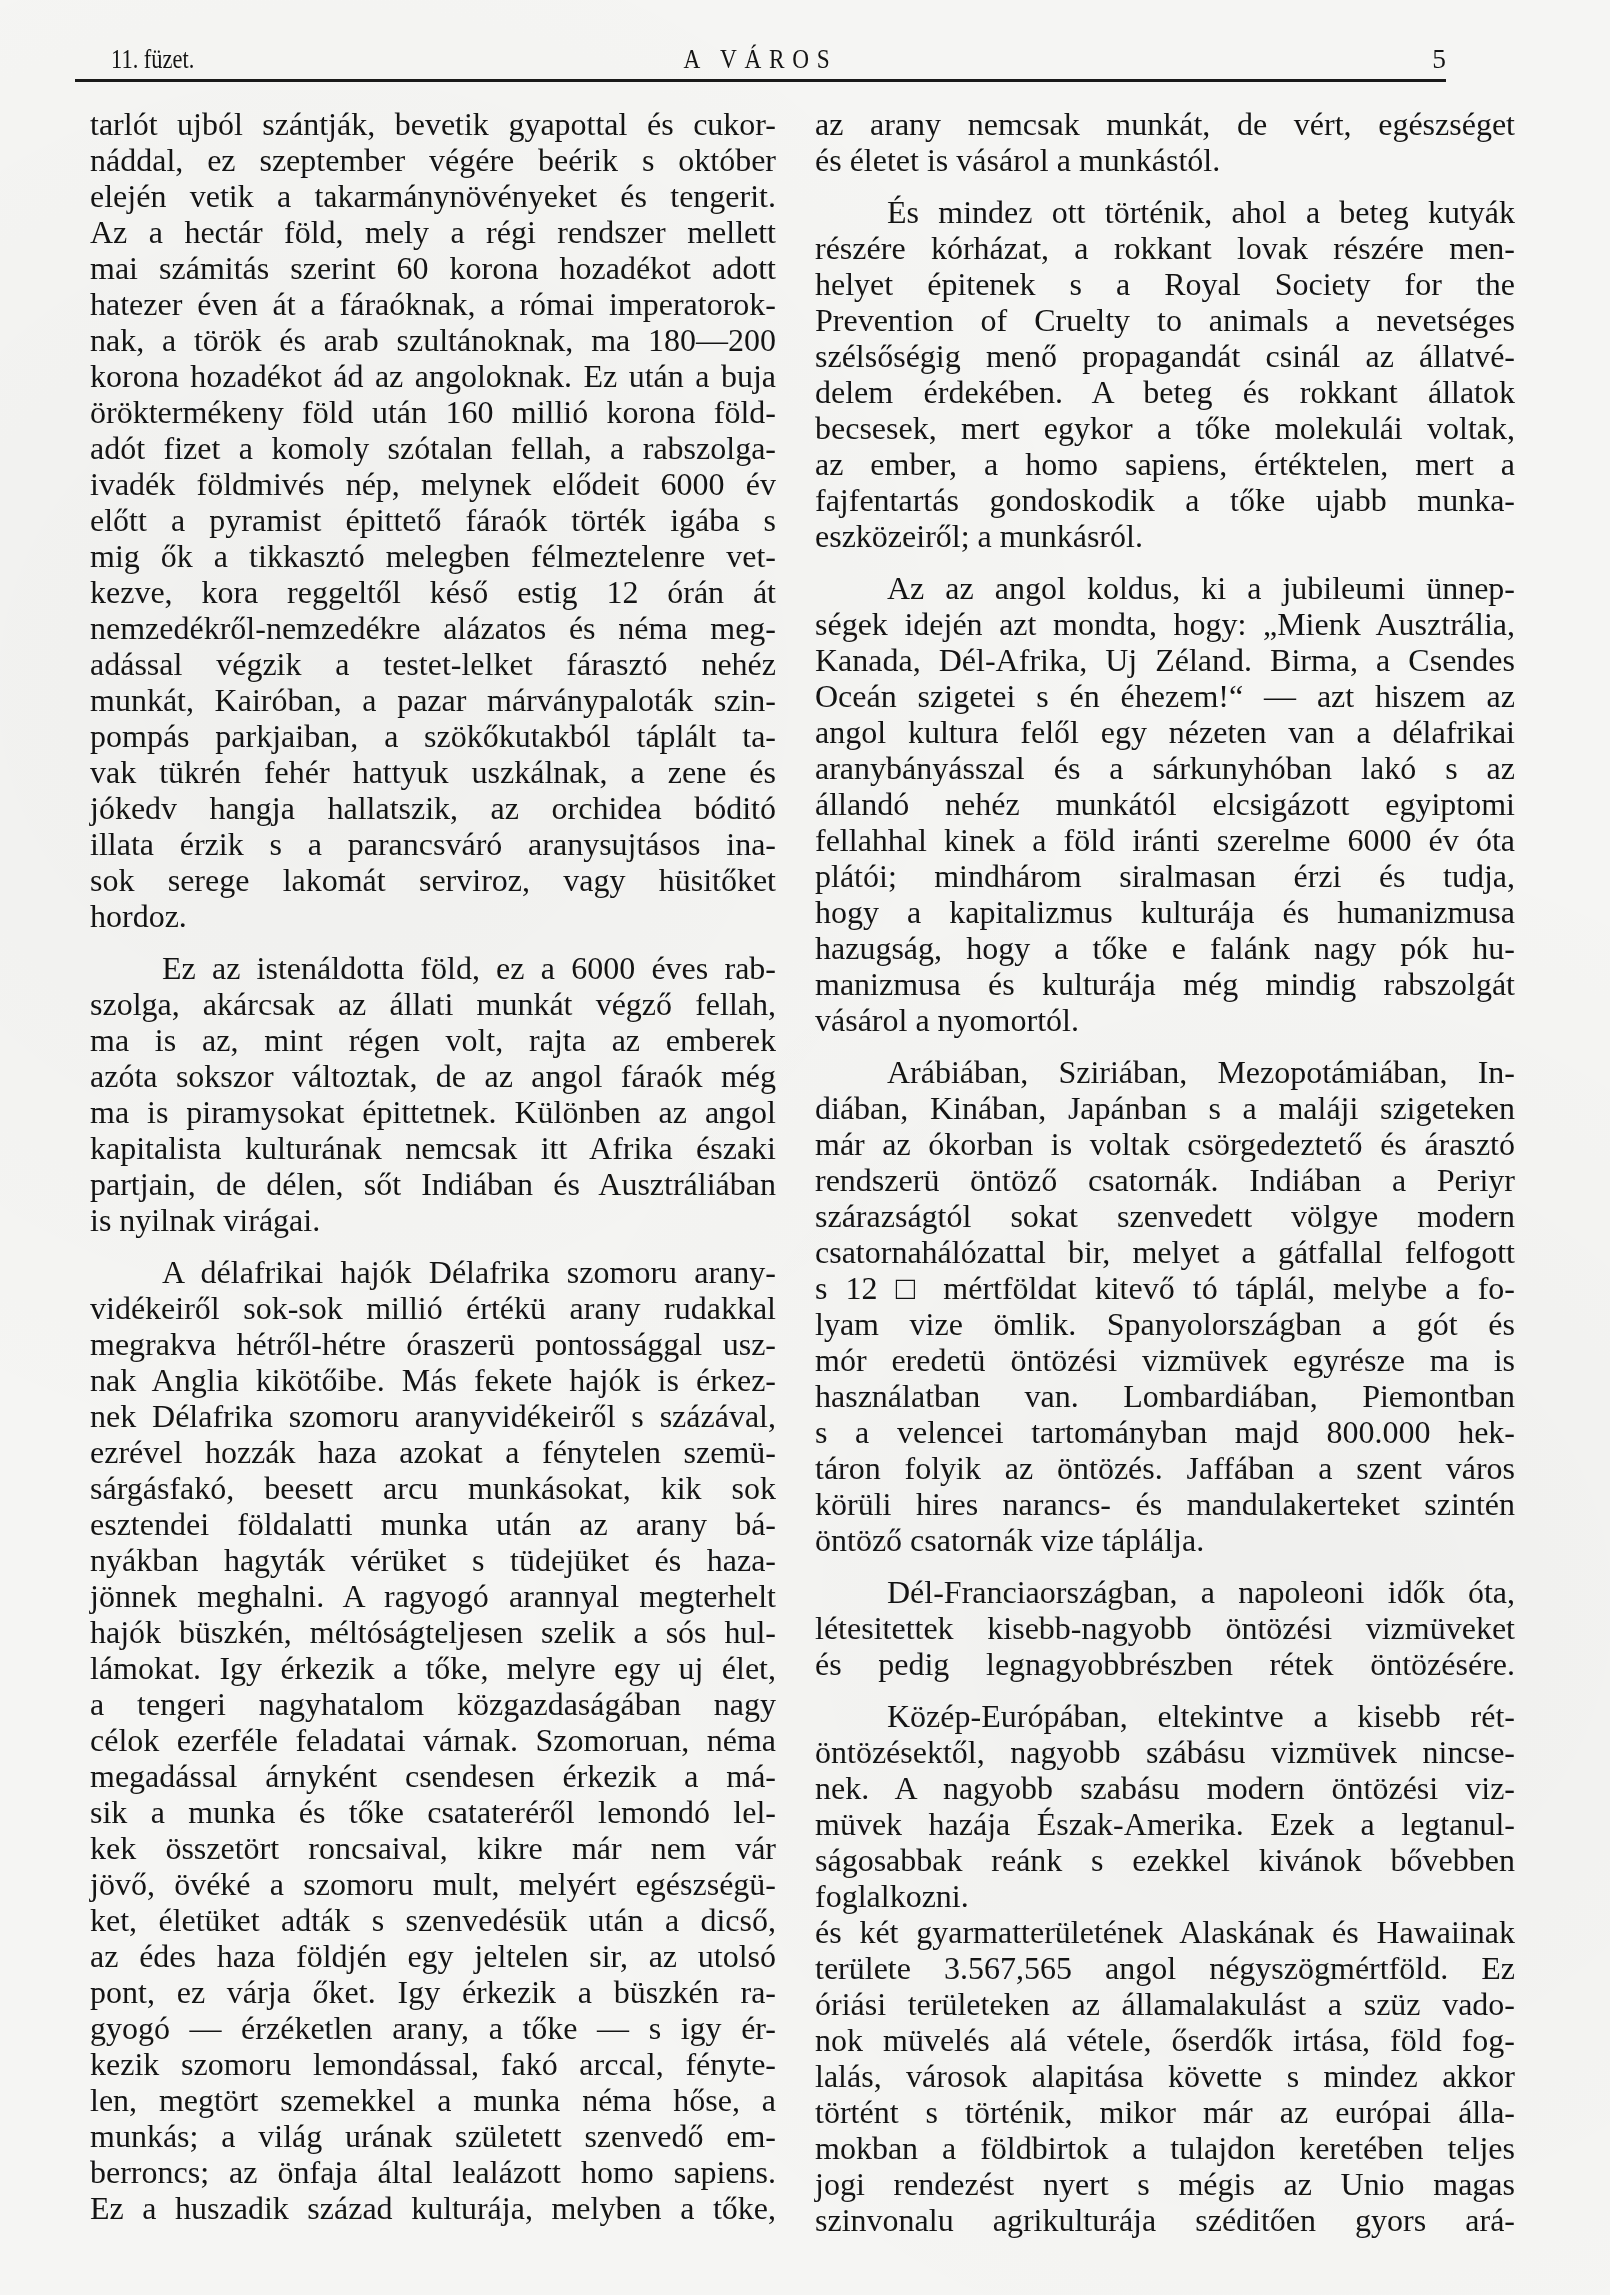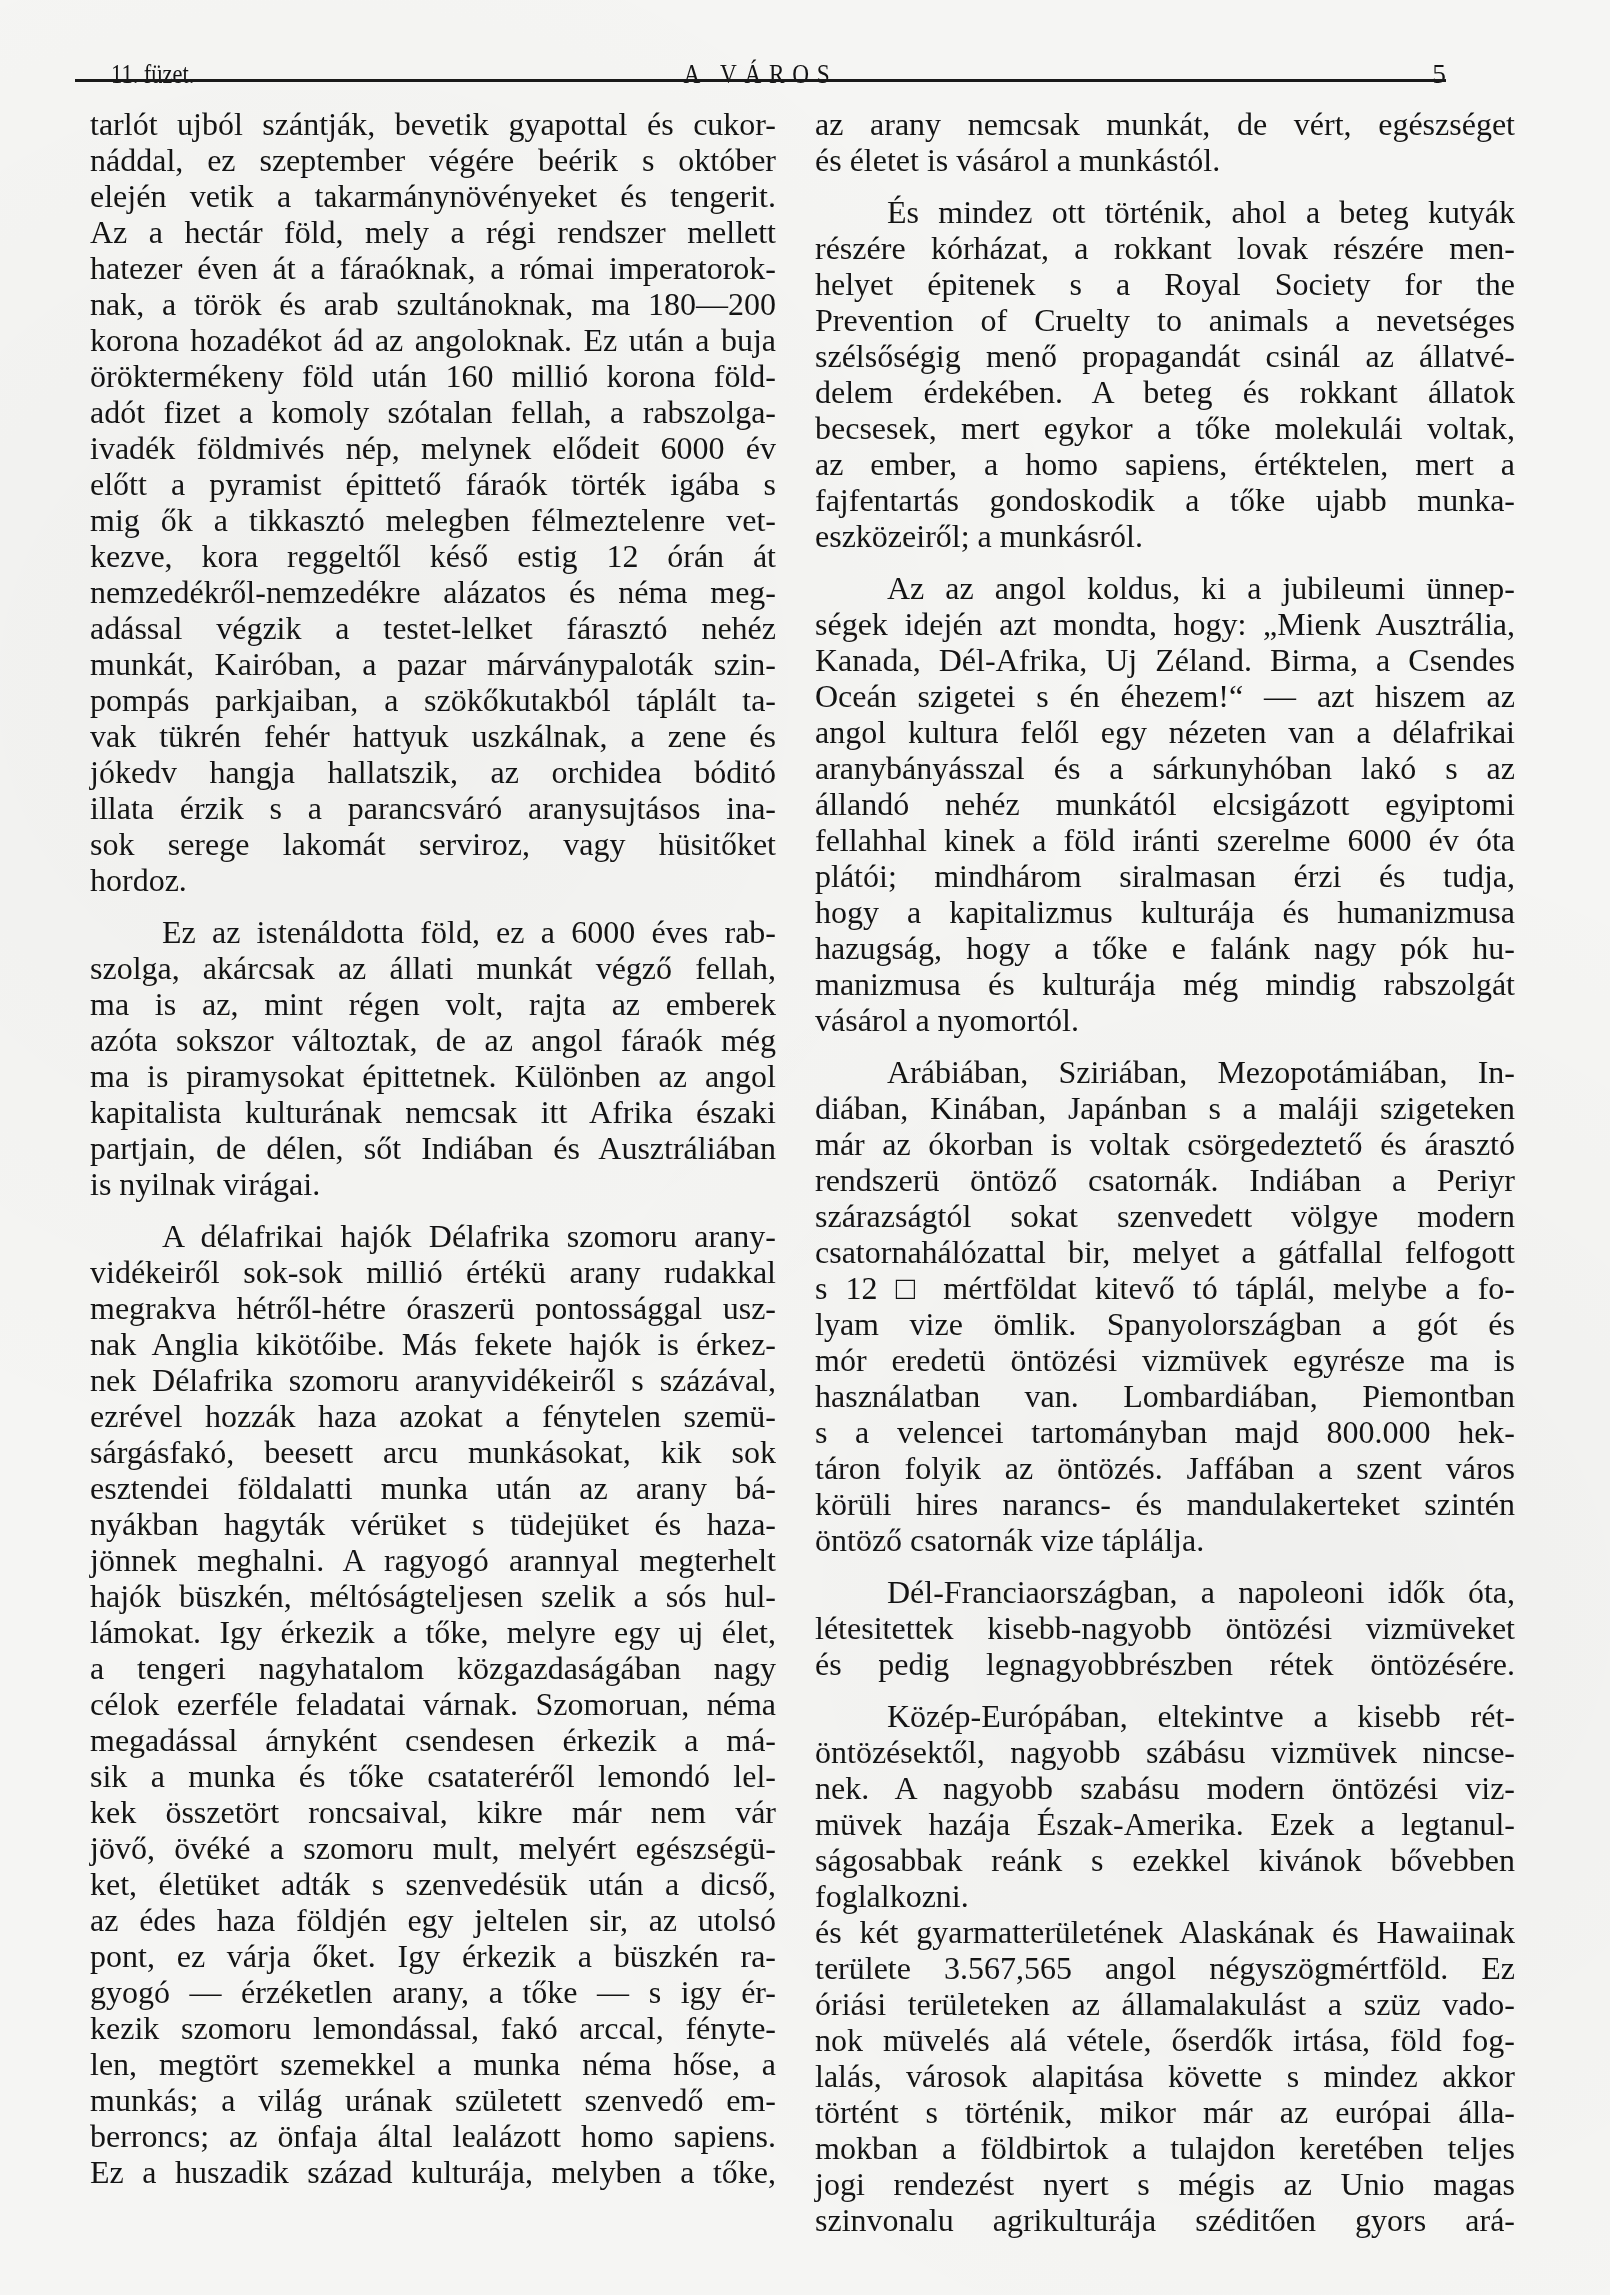--- a/index.html
+++ b/index.html
@@ -15,21 +15,20 @@
     position: absolute; inset: 0;
     background:
       radial-gradient(circle at 20% 30%, rgba(0,0,0,0.025) 0, transparent 40%),
       radial-gradient(circle at 80% 70%, rgba(0,0,0,0.025) 0, transparent 40%),
       #f5f5f3;
   }
   .header {
     position: absolute; left: 75px; top: 39px; width: 1371px; height: 39px;
     font-family: "Liberation Serif", "DejaVu Serif", serif;
     font-size: 27.4px;
-    margin-top: 15px;
   }
   .header .issue { position: absolute; left: 36px; top: 5.2px; transform: scaleX(0.82); transform-origin: left; }
   .header .title { position: absolute; left: 0; right: 0; top: 5.2px; text-align: center; letter-spacing: 9.1px; transform: scaleX(0.85); }
   .header .pageno { position: absolute; right: 0; top: 5.2px; }
   .rule {
     position: absolute; left: 75px; top: 79px; width: 1371px; height: 2.6px;
     background: #1a1a1a;
   }
   .column {
     position: absolute; top: 106px;
@@ -60,20 +59,21 @@
   <span class="title">A VÁROS</span>
   <span class="pageno">5</span>
 </div>
 <div class="rule"></div>
 
 <div class="column col-left" id="col-left">
     <span class="line">tarlót ujból szántják, bevetik gyapottal és cukor-</span>
     <span class="line">náddal, ez szeptember végére beérik s október</span>
     <span class="line">elején vetik a takarmánynövényeket és tengerit.</span>
     <span class="line">Az a hectár föld, mely a régi rendszer mellett</span>
+    <span class="line">mai számitás szerint 60 korona hozadékot adott</span>
     <span class="line">hatezer éven át a fáraóknak, a római imperatorok-</span>
     <span class="line">nak, a török és arab szultánoknak, ma 180—200</span>
     <span class="line">korona hozadékot ád az angoloknak. Ez után a buja</span>
     <span class="line">öröktermékeny föld után 160 millió korona föld-</span>
     <span class="line">adót fizet a komoly szótalan fellah, a rabszolga-</span>
     <span class="line">ivadék földmivés nép, melynek elődeit 6000 év</span>
     <span class="line">előtt a pyramist épittető fáraók törték igába s</span>
     <span class="line">mig ők a tikkasztó melegben félmeztelenre vet-</span>
     <span class="line">kezve, kora reggeltől késő estig 12 órán át</span>
     <span class="line">nemzedékről-nemzedékre alázatos és néma meg-</span>

